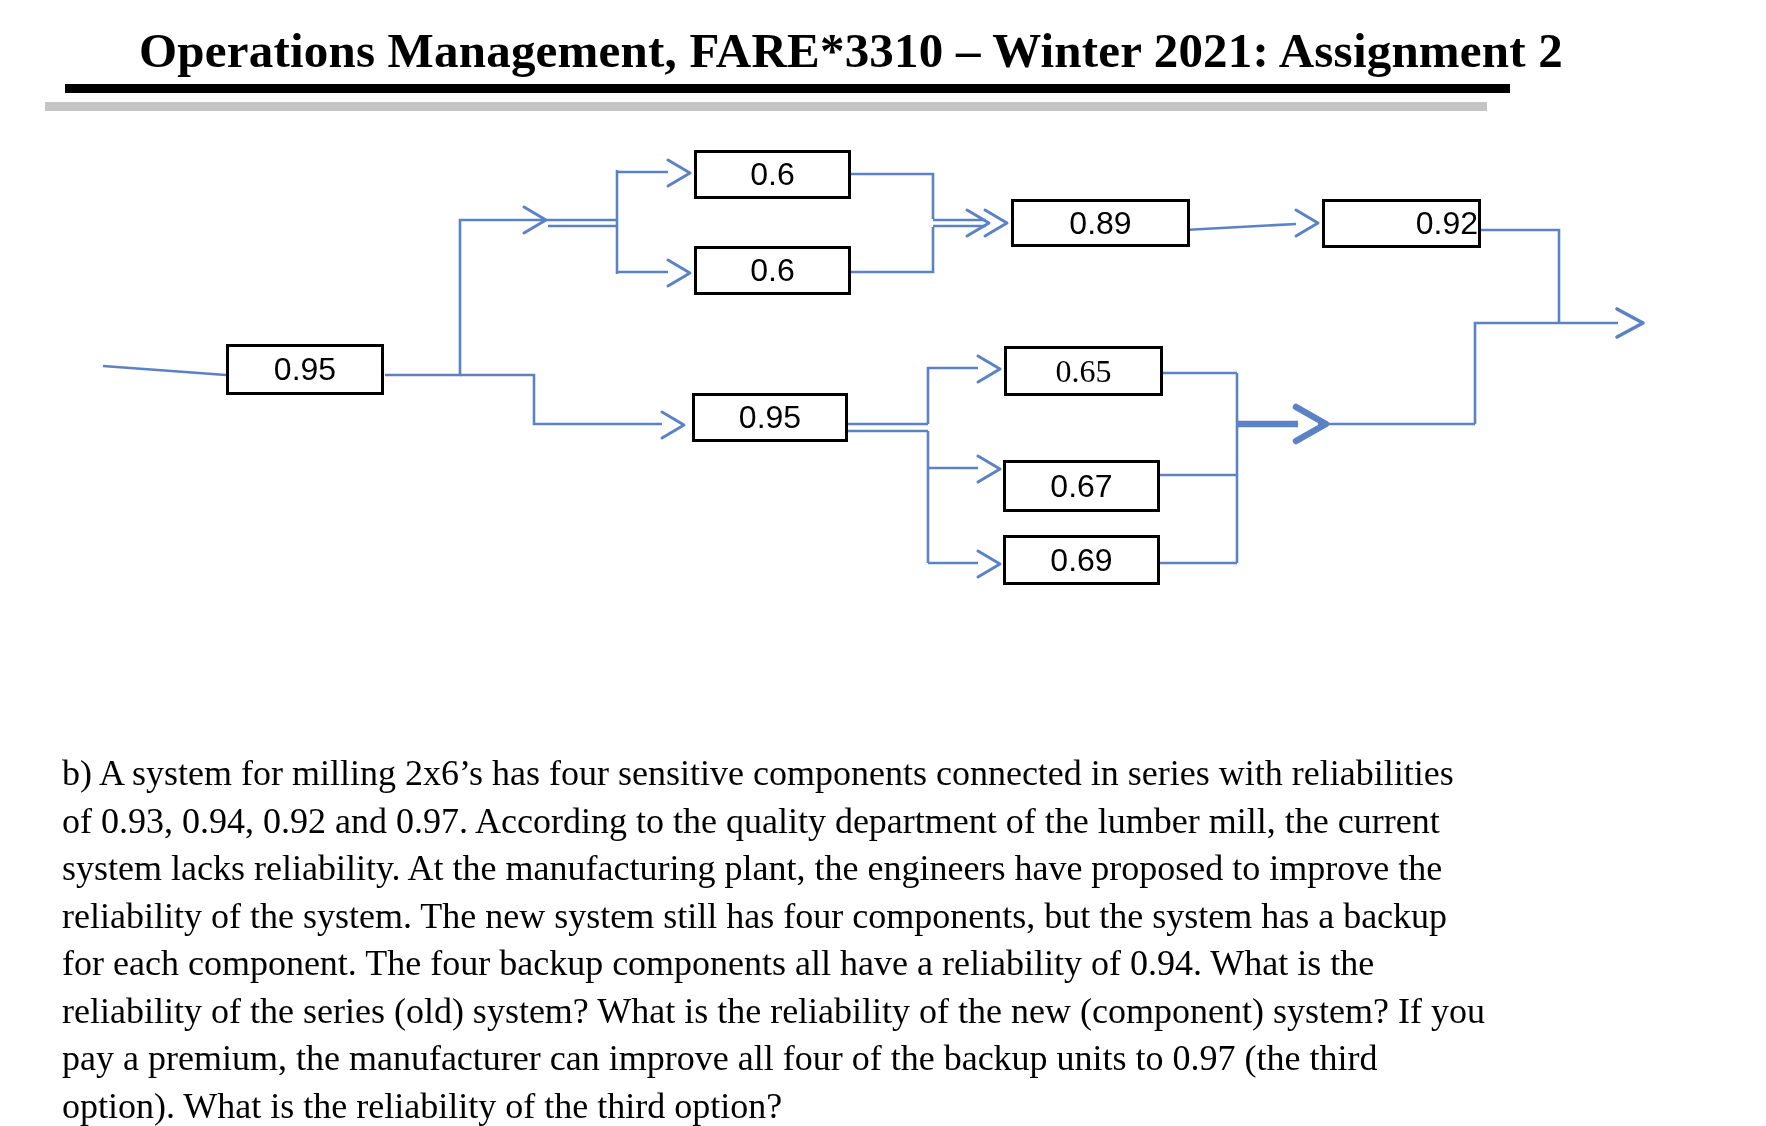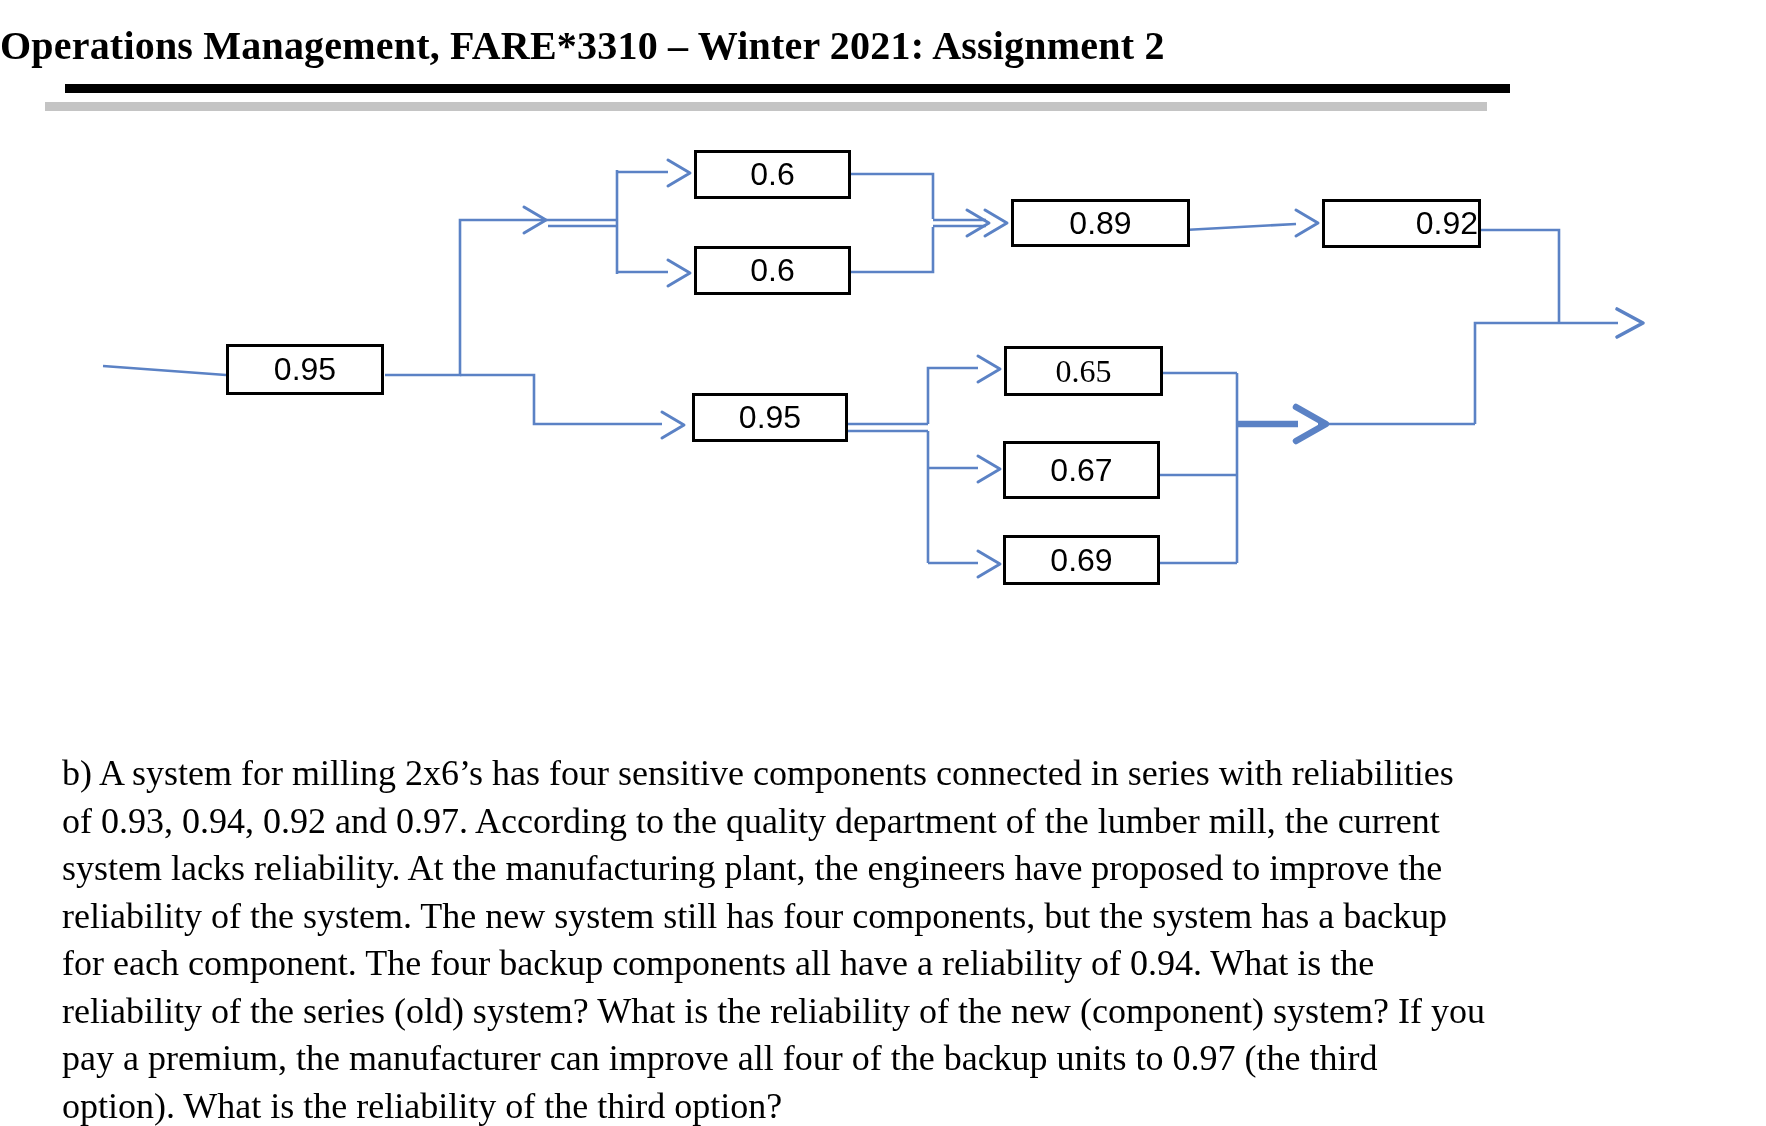--- a/index.html
+++ b/index.html
@@ -10,23 +10,24 @@
     overflow:hidden;
     font-family:"Liberation Serif", serif;
   }
   :root{
     --line-color:#5b82c5;
     --box-border:#000000;
   }
   .title{
     position:absolute;
     top:22px;left:0;width:1702px;
+    text-align:center;
     font-family:"Liberation Serif", serif;
     font-weight:bold;
-    font-size:40px;
+    font-size:49px;
     color:#000;
     letter-spacing:0.2px;
     white-space:nowrap;
   }
   .rule-black{
     position:absolute;
     left:65px;top:84px;
     width:1445px;height:9px;
     background:#000;
   }
@@ -155,21 +156,21 @@
   </div>
   <div class="rbox" style="left:1322px;top:199px;width:159px;height:49px;justify-content:flex-end;">
     <span>0.92</span>
   </div>
   <div class="rbox" style="left:692px;top:393px;width:156px;height:49px;">
     <span>0.95</span>
   </div>
   <div class="rbox" style="left:1004px;top:346px;width:159px;height:50px;font-family:Liberation Serif, serif;">
     <span>0.65</span>
   </div>
-  <div class="rbox" style="left:1003px;top:441px;width:157px;height:58px;">
+  <div class="rbox" style="left:1003px;top:460px;width:157px;height:52px;">
     <span>0.67</span>
   </div>
   <div class="rbox" style="left:1003px;top:535px;width:157px;height:50px;text-align:center;">
     <span>0.69</span>
   </div>
 </div>
 
 <div class="question">
   <div class="qline">b) A system for milling 2x6’s has four sensitive components connected in series with reliabilities</div>
   <div class="qline">of 0.93, 0.94, 0.92 and 0.97. According to the quality department of the lumber mill, the current</div>

